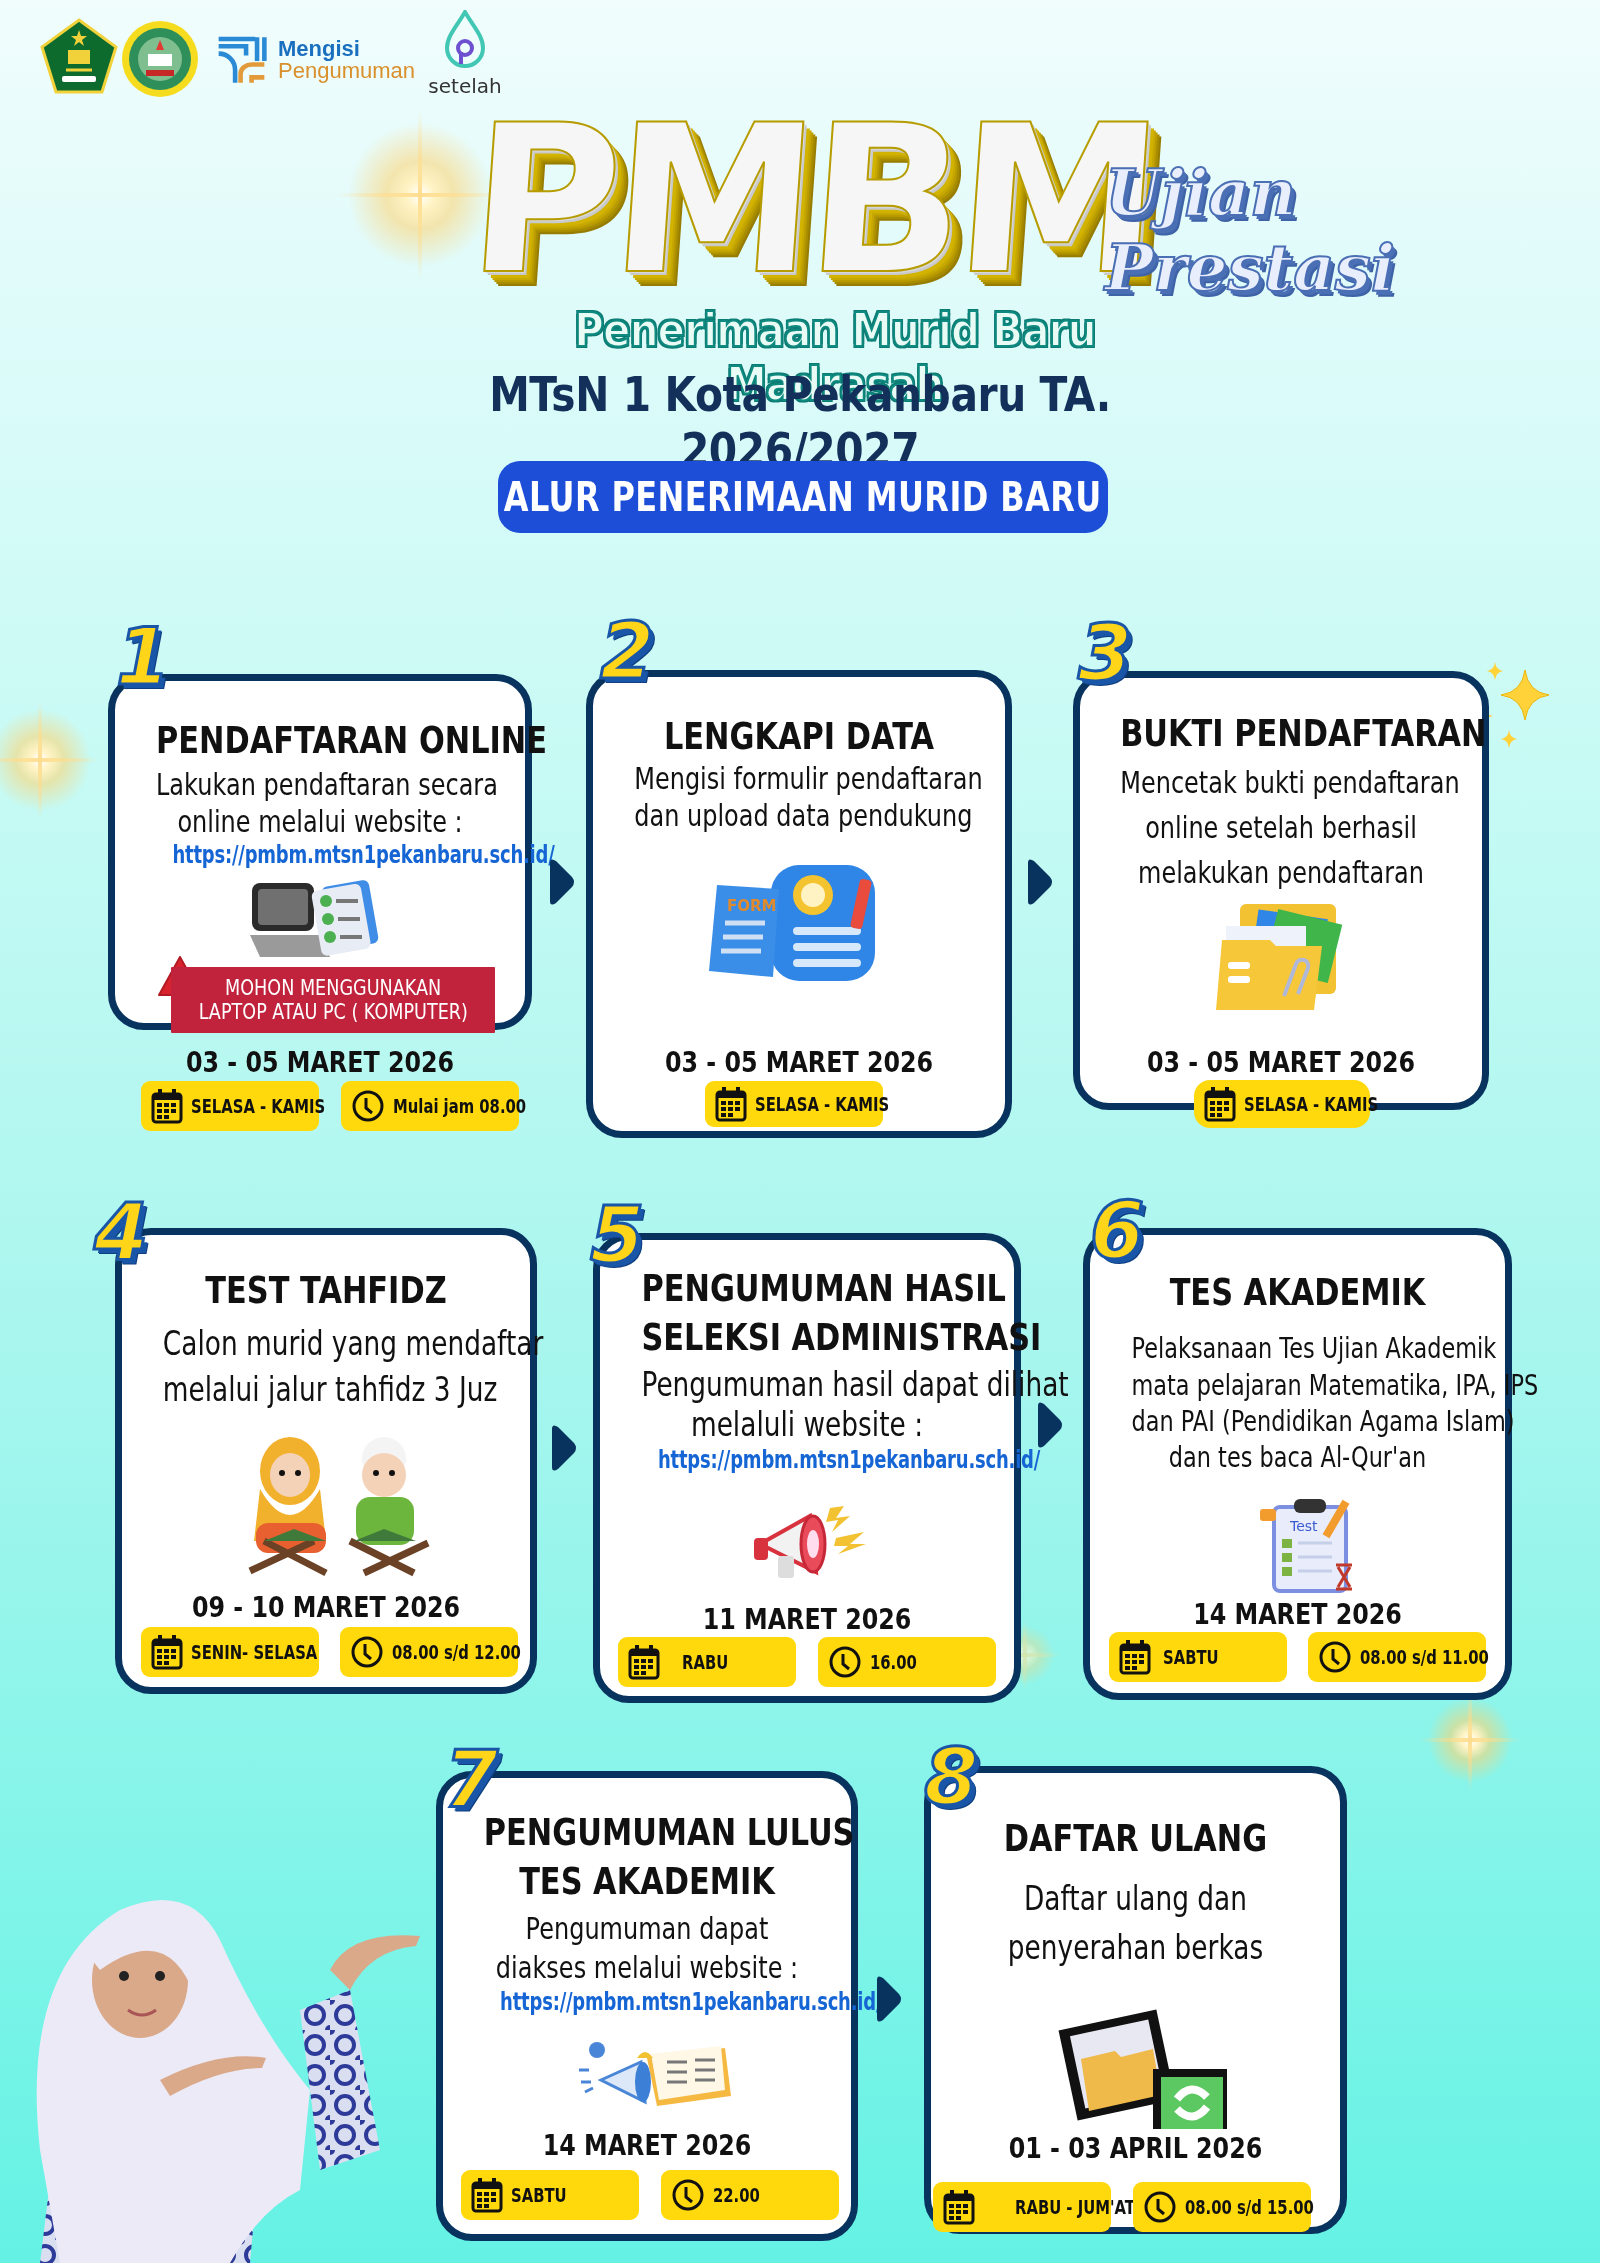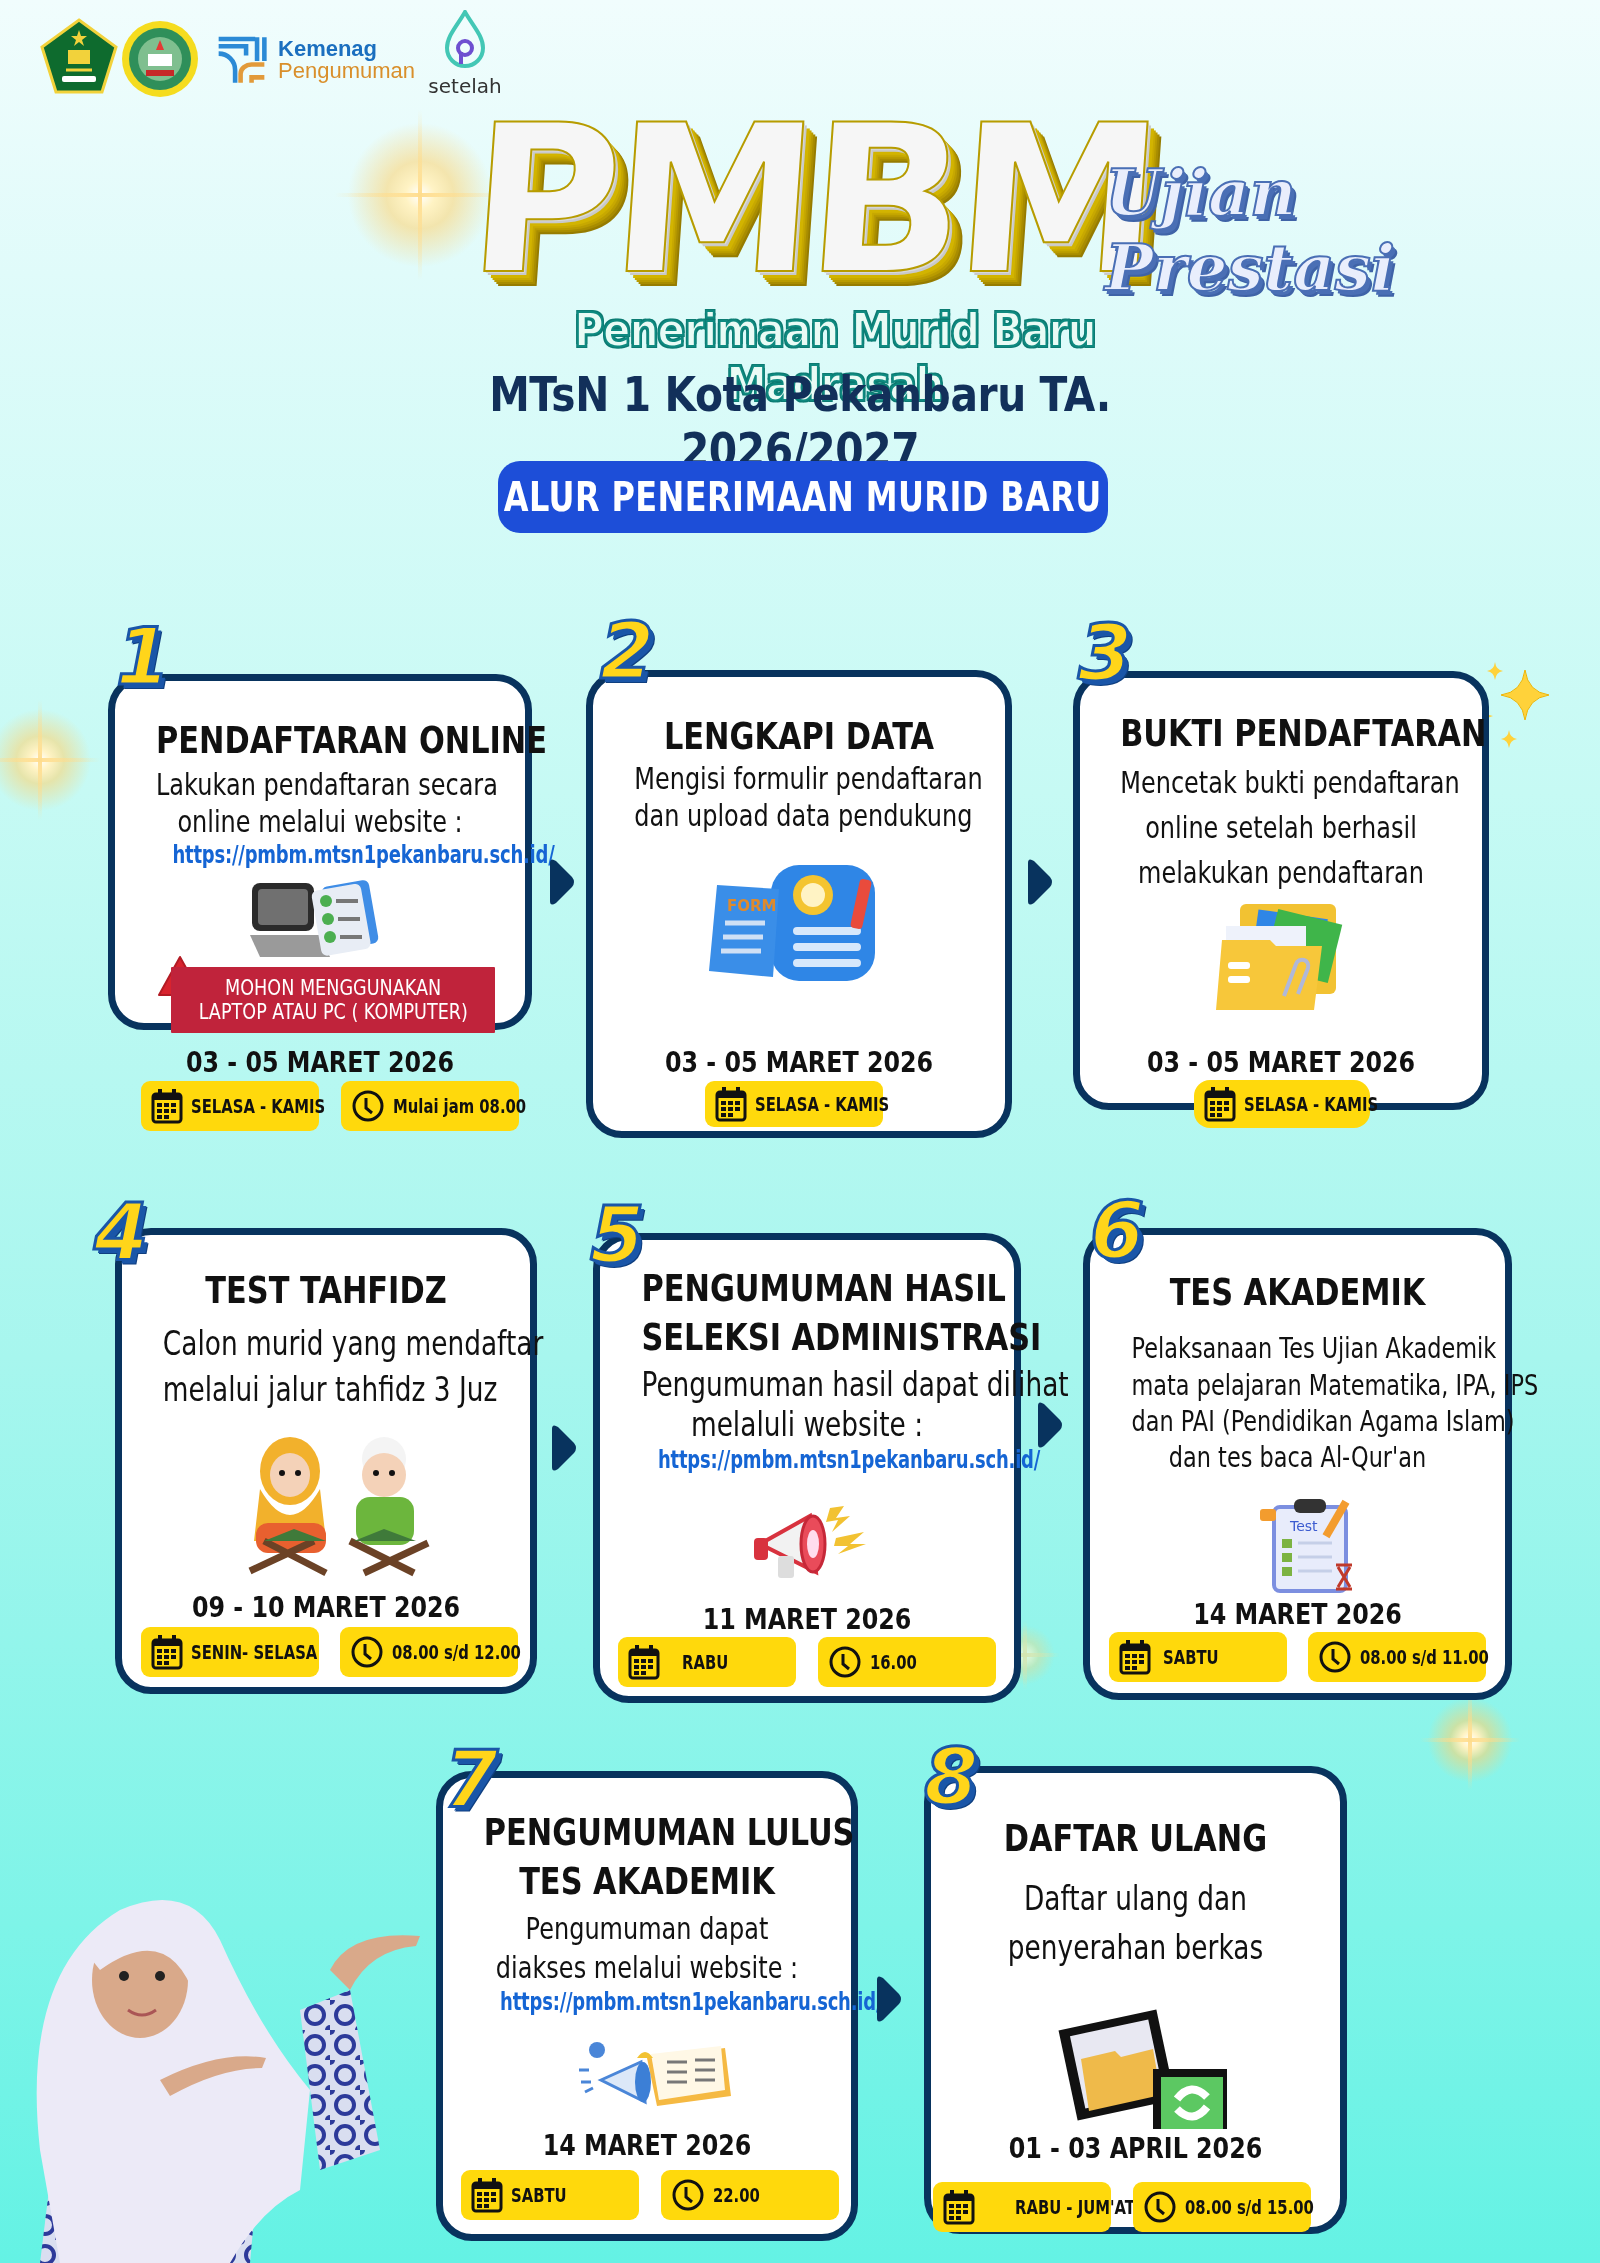--- a/index.html
+++ b/index.html
@@ -156,21 +156,21 @@
   </svg>
 </div>
 <div class="abs logo-berdampak">
   <svg width="58" height="58" viewBox="0 0 58 58">
     <path d="M4 6 h40 M4 14 h30 v10 M4 22 c10 0 18 8 18 18 v14" stroke="#2b8ad6" stroke-width="5" fill="none"></path>
     <path d="M46 4 v26 M54 4 v26" stroke="#2b8ad6" stroke-width="5"></path>
     <path d="M28 54 v-10 c0-6 6-10 12-10 h14" stroke="#e29a3a" stroke-width="5" fill="none"></path>
     <path d="M40 54 v-6 h14" stroke="#e29a3a" stroke-width="5" fill="none"></path>
   </svg>
   <div class="berdampak-text">
-    <div class="l1">Kemenag</div>
+    <div class="l1">Mengisi</div>
     <div class="l2">Pengumuman</div>
   </div>
 </div>
 <div class="abs logo-pusaka">
   <svg width="44" height="58" viewBox="0 0 44 58">
     <path d="M22 2 C30 16 40 26 40 38 A18 18 0 0 1 4 38 C4 26 14 16 22 2 Z" fill="none" stroke="#43c7b5" stroke-width="4"></path>
     <circle cx="22" cy="38" r="7" fill="none" stroke="#6e4fd0" stroke-width="4"></circle>
     <path d="M18 42 v12" stroke="#6e4fd0" stroke-width="4"></path>
   </svg>
   <div class="pusaka-text">setelah</div>

